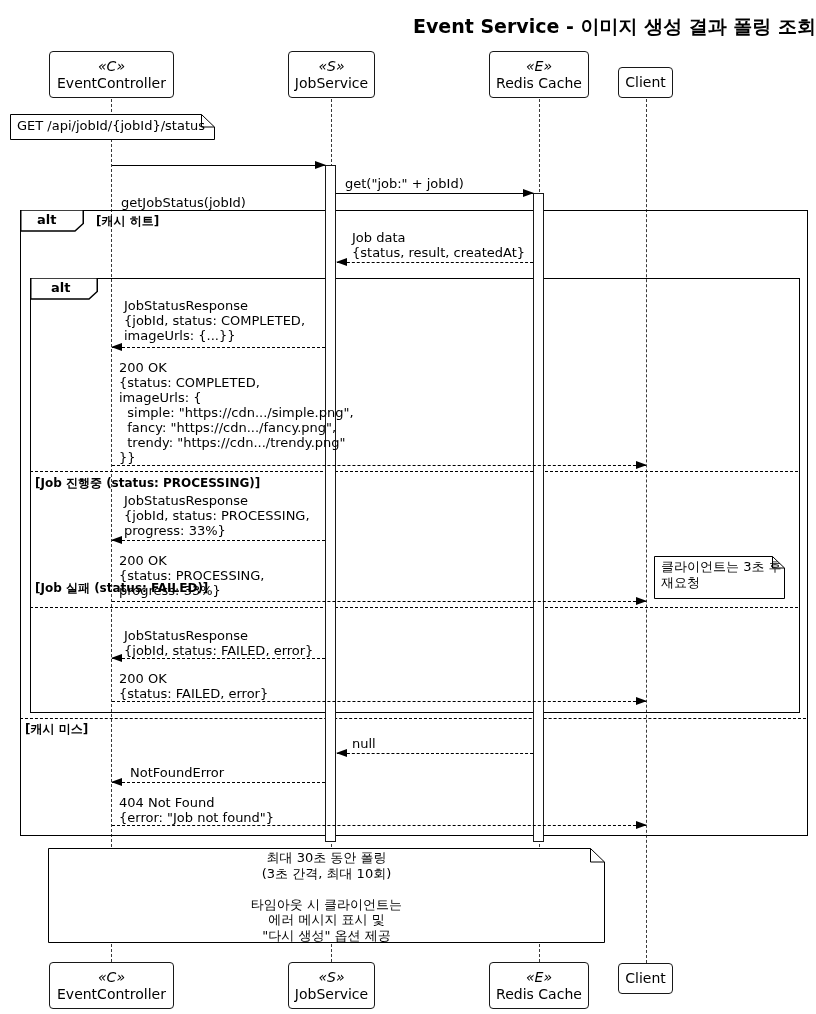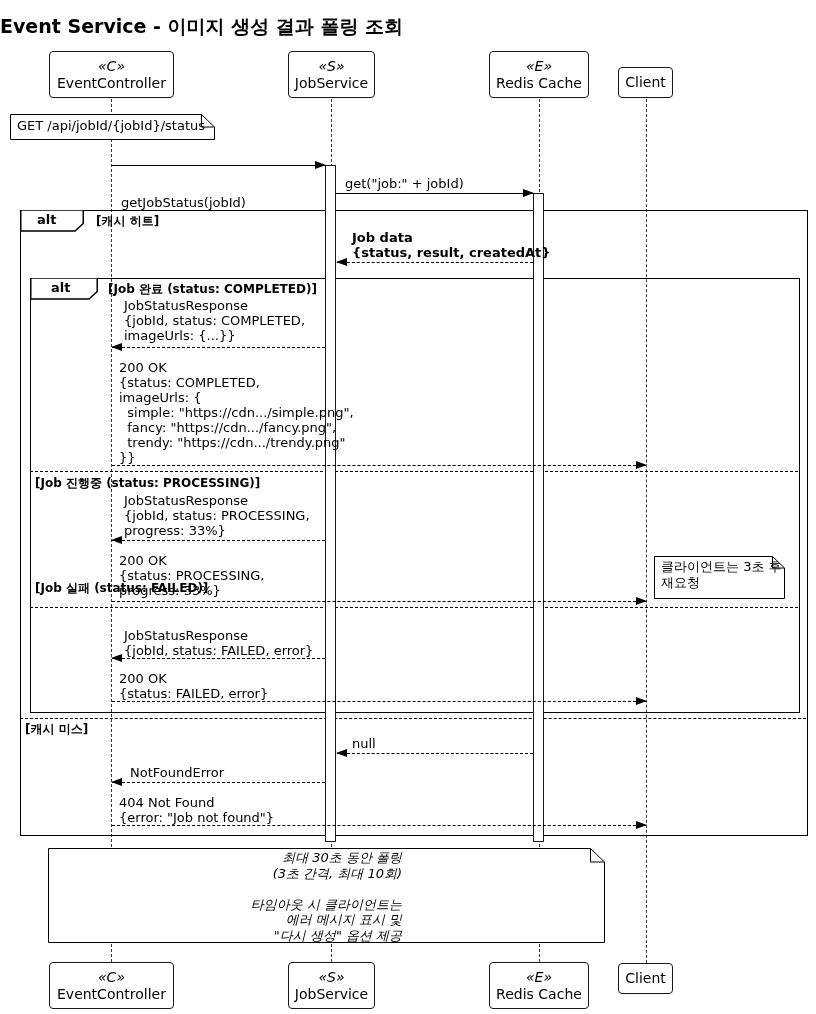--- a/index.html
+++ b/index.html
@@ -1,21 +1,21 @@
 <!DOCTYPE html>
 <html><head>
 <meta charset="utf-8">
 <style>
   html,body { margin:0; padding:0; background:#fff; }
   #canvas {
     position:relative; width:816px; height:1014px; background:#fff;
     font-family:"DejaVu Sans","Liberation Sans",sans-serif; color:#000;
     overflow:hidden;
   }
-  .title { position:absolute; left:0; top:14px; width:816px; text-align:left;
+  .title { position:absolute; left:0; top:14px; width:816px; text-align:right;
            font-size:19px; font-weight:bold; }
   .lifeline { position:absolute; width:0; border-left:1px dashed #3a3a3a; z-index:1; }
   .pbox { position:absolute; background:#fff; border:1.5px solid #181818; border-radius:4px;
           display:flex; flex-direction:column; align-items:center; justify-content:center;
           font-size:14px; line-height:17px; z-index:3; }
   .stereo { font-style:italic; }
   .frag { position:absolute; border:1.5px solid #000; z-index:2; }
   .frag-label { position:absolute; z-index:4; }
   .frag-label svg { position:absolute; left:0; top:0; }
   .frag-kw { position:absolute; left:17px; top:2px; font-size:13px; font-weight:bold; }
@@ -27,21 +27,21 @@
   .msg.dashed .line { border-top:1.2px dashed #000; }
   .msg .head { position:absolute; top:-4.5px; width:0; height:0;
                border-top:4.5px solid transparent; border-bottom:4.5px solid transparent; }
   .msg.right .head { right:-1px; border-left:11px solid #000; }
   .msg.left  .head { left:-1px;  border-right:11px solid #000; }
   .lbl { position:absolute; font-size:13px; line-height:15px; white-space:pre; z-index:6; }
   .note { position:absolute; z-index:7; }
   .note svg { position:absolute; left:0; top:0; }
   .note .note-text { position:absolute; left:7px; top:3px; font-size:13px; line-height:15.5px; white-space:pre; }
   .note .note-text.centered { left:0; width:100%; display:flex; justify-content:center; }
-  .note .note-text.centered span { display:block; text-align:right; white-space:pre;font-style:italic; }
+  .note .note-text.centered span { display:block; text-align:center; white-space:pre; }
 </style>
 </head>
 <body>
 
 <div id="canvas">
 
   <div class="title">Event Service - 이미지 생성 결과 폴링 조회</div>
 
   <div class="lifeline" style="left:111px; top:99px; height:863px;"></div>
   <div class="lifeline" style="left:331px; top:99px; height:863px;"></div>
@@ -57,21 +57,20 @@
   </div>
   <div class="guard" style="left:96px; top:213px;">[캐시 히트]</div>
 
   <div class="frag" style="left:30px; top:278px; width:768px; height:433px;"></div>
   <div class="frag-label" style="left:30px; top:278px; width:68px; height:22px;">
     <svg width="68" height="22" viewBox="0 0 68 22">
       <path d="M0.75,0 L67.25,0 L67.25,13.5 L59,21 L0.75,21 Z" fill="#ffffff" stroke="#000000" stroke-width="1.5"></path>
     </svg>
     <span class="frag-kw" style="left:21px;">alt</span>
   </div>
-  <div class="guard" style="left:108px; top:281px;">[Job 완료 (status: COMPLETED)]</div>
 
   <div class="divider" style="left:30px; top:471px; width:768px;"></div>
   <div class="guard" style="left:35px; top:475px;">[Job 진행중 (status: PROCESSING)]</div>
 
   <div class="divider" style="left:30px; top:607px; width:768px;"></div>
   <div class="guard" style="left:35px; top:580px;">[Job 실패 (status: FAILED)]</div>
 
   <div class="divider" style="left:20px; top:718px; width:786px;"></div>
   <div class="guard" style="left:25px; top:721px;">[캐시 미스]</div>
 
@@ -83,21 +82,21 @@
       <div class="line"></div>
       <div class="head"></div>
     </div>
 
   <div class="lbl" style="left:345px; top:176px;">get("job:" + jobId)</div>
   <div class="msg right" style="left:336px; top:193px; width:197px;">
       <div class="line"></div>
       <div class="head"></div>
     </div>
 
-  <div class="lbl" style="left:352px; top:230px;font-weight:bold;">Job data
+  <div class="lbl" style="left:352px; top:230px;">Job data
 {status, result, createdAt}</div>
   <div class="msg dashed left" style="left:337px; top:262px; width:196px;">
       <div class="line"></div>
       <div class="head"></div>
     </div>
 
   <div class="lbl" style="left:124px; top:298px;">JobStatusResponse
 {jobId, status: COMPLETED,
 imageUrls: {...}}</div>
   <div class="msg dashed left" style="left:112px; top:347px; width:213px;">

